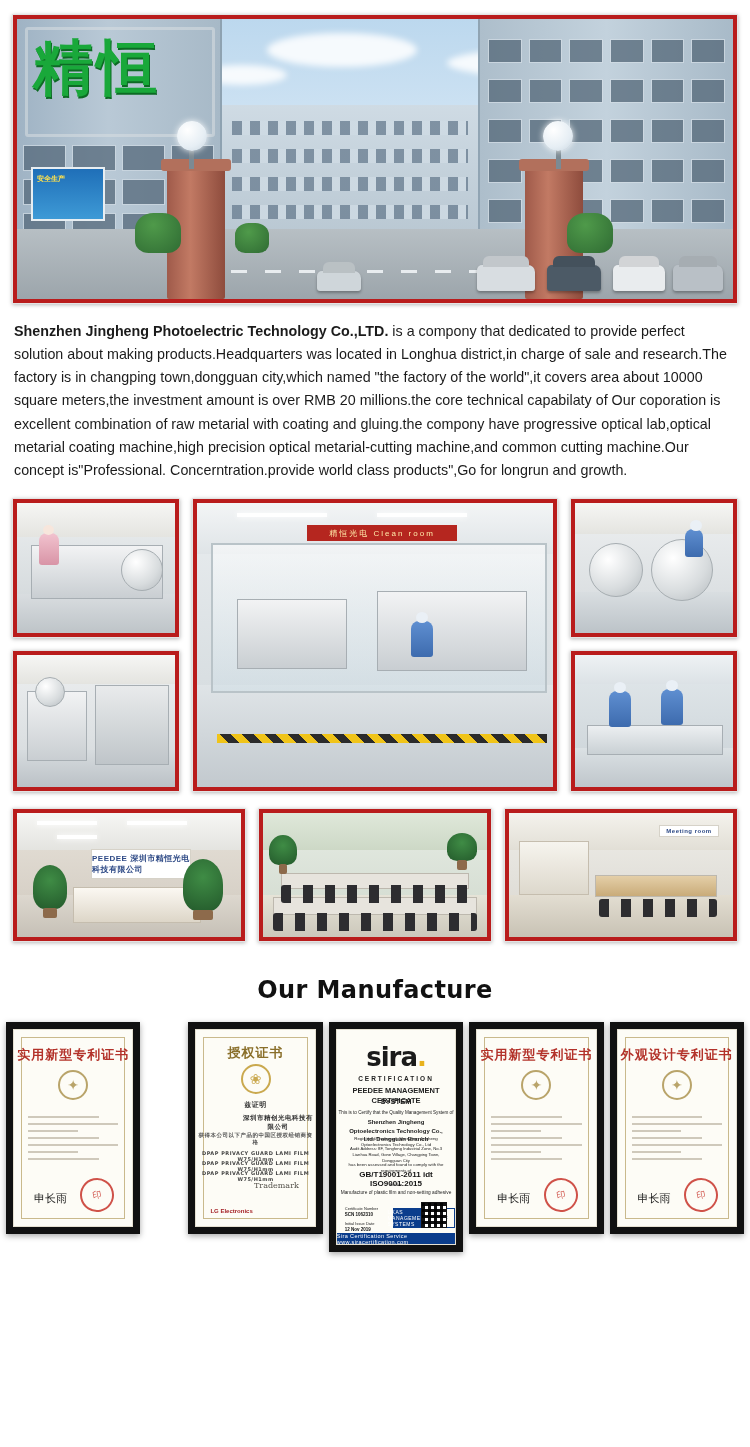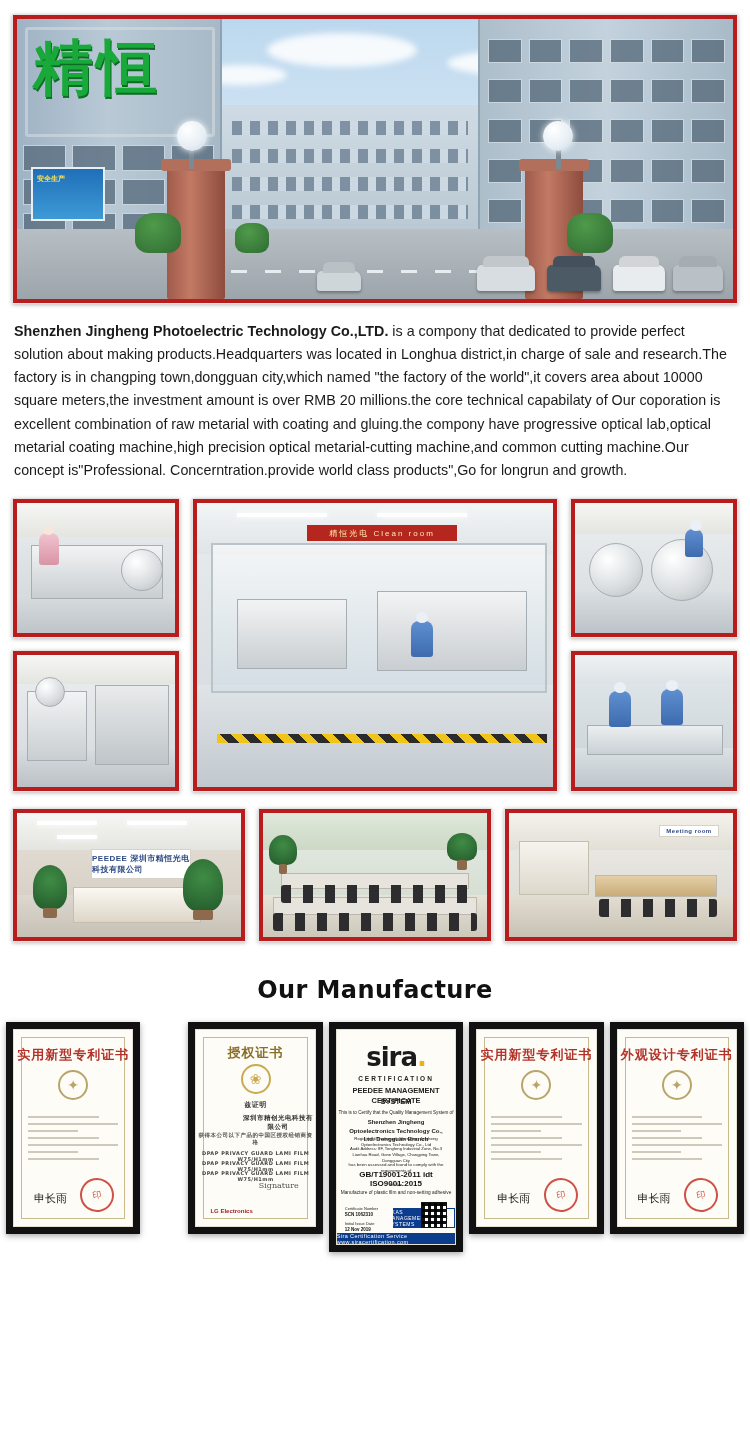--- a/index.html
+++ b/index.html
@@ -614,21 +614,21 @@
     <div class="cert" style="height:212px;margin-left:42px;">
       <div class="paper inner-border">
         <div class="cert-hd" style="top:14px;color:#8a6f2a;">授权证书</div>
         <div class="cert-emblem" style="top:34px;border-color:#caa94f;color:#caa94f;">❀</div>
         <div class="cert-hd small" style="top:70px;">兹证明</div>
         <div class="cert-hd small" style="top:84px;font-weight:bold;font-size:6.5px;padding-left:45px;">深圳市精创光电科技有限公司</div>
         <div class="cert-hd small" style="top:102px;font-size:5.5px;color:#555;">获得本公司以下产品的中国区授权经销商资格</div>
         <div class="cert-hd small" style="top:120px;font-size:5px;color:#444;">DPAP PRIVACY GUARD LAMI FILM W75/H1mm</div>
         <div class="cert-hd small" style="top:130px;font-size:5px;color:#444;">DPAP PRIVACY GUARD LAMI FILM W75/H1mm</div>
         <div class="cert-hd small" style="top:140px;font-size:5px;color:#444;">DPAP PRIVACY GUARD LAMI FILM W75/H1mm</div>
-        <div class="sign-cn" style="right:16px;bottom:36px;font-size:8px;color:#55524b;">Signature</div>
+        <div class="sign-cn" style="right:16px;bottom:36px;font-size:8px;color:#55524b;">Trademark</div>
         <div style="position:absolute;left:14px;bottom:12px;font-size:6px;color:#a31f24;font-weight:bold;">LG Electronics</div>
       </div>
     </div>
 
     <div class="cert" style="height:230px;">
       <div class="paper">
         <div class="sira-logo"><span>sira</span><span class="dot">.</span></div>
         <div class="sira-sub b" style="top:44px;letter-spacing:2px;">CERTIFICATION</div>
         <div class="sira-sub b" style="top:56px;font-size:7.5px;">PEEDEE MANAGEMENT SYSTEM</div>
         <div class="sira-sub b" style="top:66px;font-size:7.5px;">CERTIFICATE</div>

